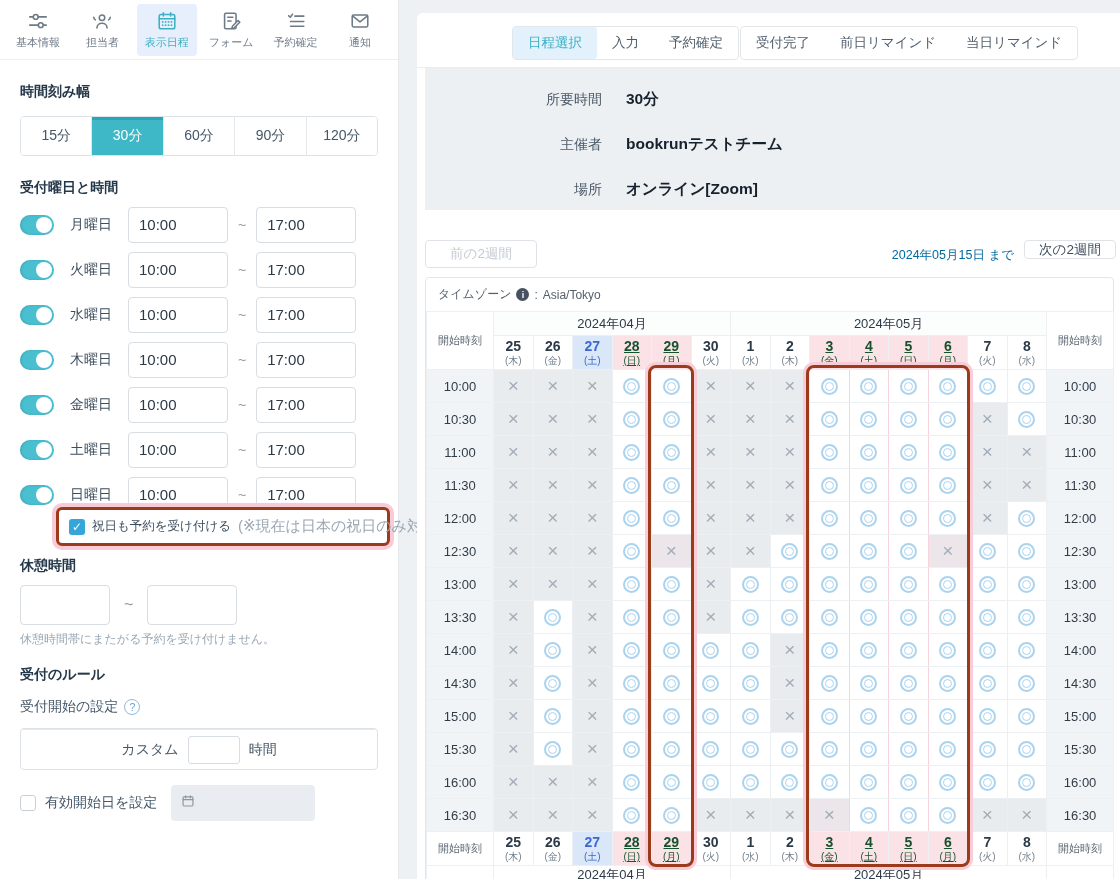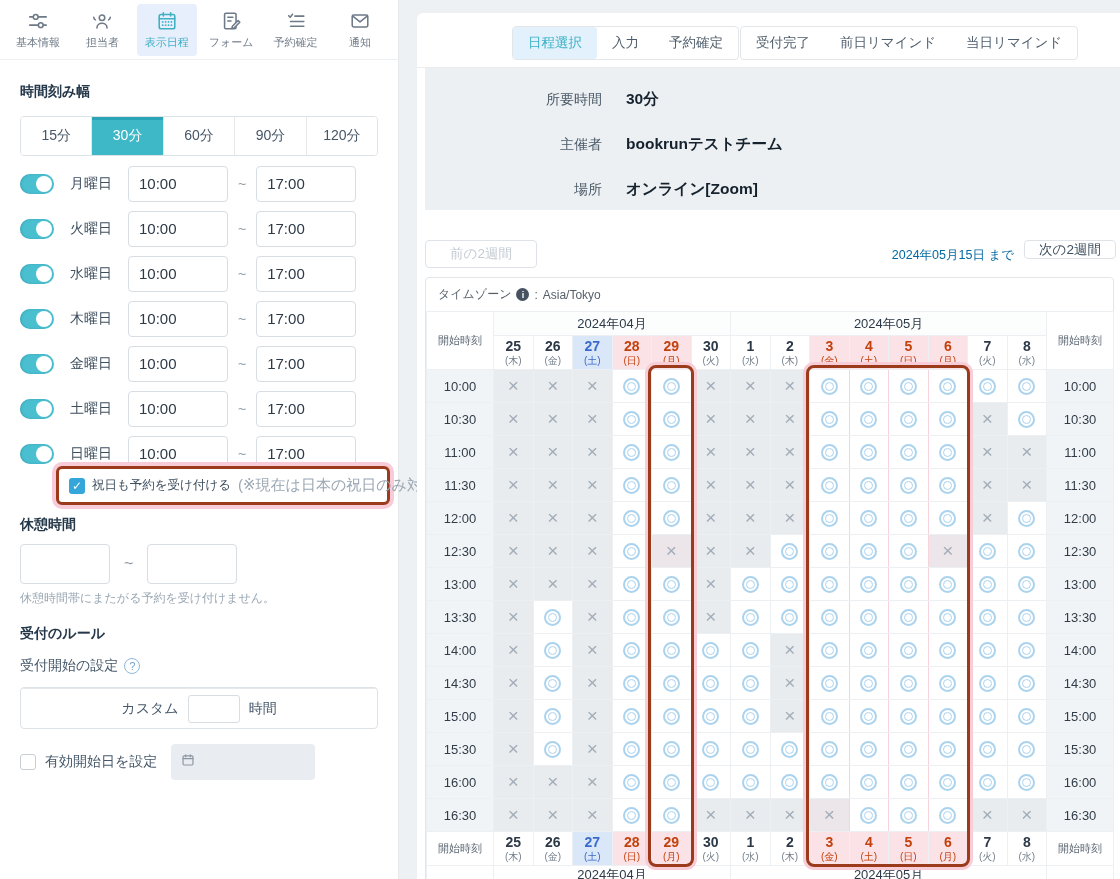--- a/index.html
+++ b/index.html
@@ -124,21 +124,21 @@
   .mh { height:24px; font-size:13px; font-weight:bold; color:#2c3947;
     background:#fcfdfd; }
   .thdr { font-size:11px; color:#5b6672; background:#fff; }
   .dh { height:34px; line-height:1.1; padding-top:2px; }
   .dh .dnum { display:block; font-size:14px; font-weight:bold; }
   .dh .dwd { display:block; font-size:10px; }
   .t-normal { background:#fff; } .t-normal .dnum{ color:#2c3947; }
   .t-normal .dwd { color:#74808c; }
   .t-sat { background:#d9e7f9; } .t-sat .dnum,.t-sat .dwd { color:#3a6acb; }
   .t-sun,.t-hol { background:#fbe2e6; }
-  .t-sun .dnum,.t-sun .dwd,.t-hol .dnum,.t-hol .dwd { color:#c2410c; }
+  .t-sun .dnum,.t-sun .dwd,.t-hol .dnum,.t-hol .dwd { color:#14532d;text-decoration:underline; }
   .tc { height:33px; background:#f1f4f6; font-size:13px; font-weight:600;
     color:#303c48; }
   td.cell { height:33px; }
   td.cell.x { background:#e8ecef; color:#a2adb8; font-size:19px; cursor:default; }
   td.cell.o { background:#fff; cursor:pointer; }
   td.hl { border-left-color:#f7d3dc; border-right-color:#f7d3dc; }
   td.cell.x.hl { background:#ece5e9; }
   .ring { display:inline-block; width:17px; height:17px; border:2px solid #abd3ee;
     border-radius:50%; position:relative; vertical-align:middle; }
   .ring::after { content:""; position:absolute; inset:2px; border:1.5px solid #abd3ee;
@@ -234,20 +234,21 @@
   <div class="side-content">
     <div class="sec h-interval">時間刻み幅</div>
     <div class="seg" id="interval-seg">
         <div class="opt">15分</div>
         <div class="opt sel">30分</div>
         <div class="opt">60分</div>
         <div class="opt">90分</div>
         <div class="opt">120分</div>
       </div>
 
+    <div class="sec h-week">受付曜日と時間</div>
     <div class="wk-list" id="wk-list">
         <div class="wk-row">
       <span class="toggle"></span>
       <span class="wk-lbl">月曜日</span>
       <input class="tinput" value="10:00" style="">
       <span class="tilde">~</span>
       <input class="tinput" value="17:00" style="">
     </div>
         <div class="wk-row">
       <span class="toggle"></span>

